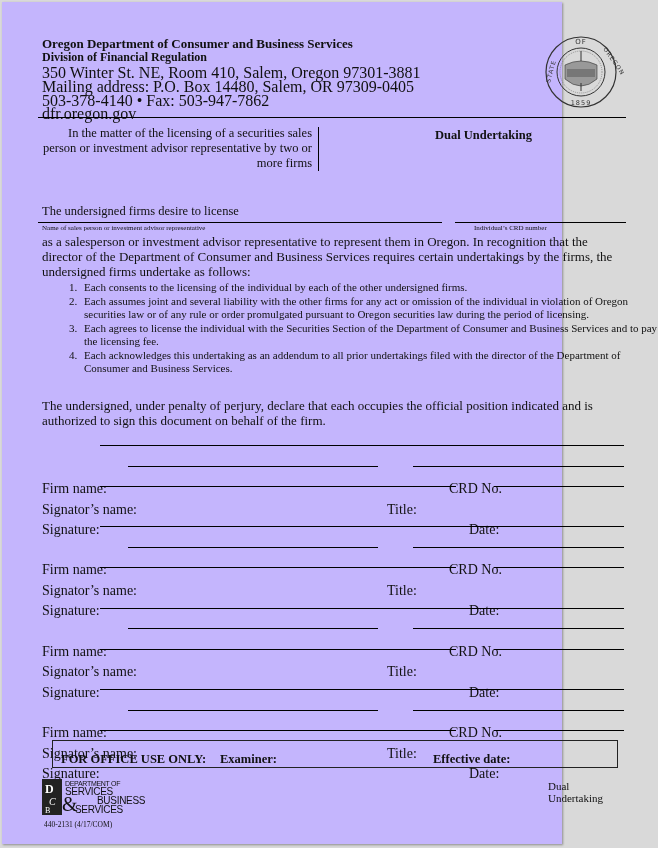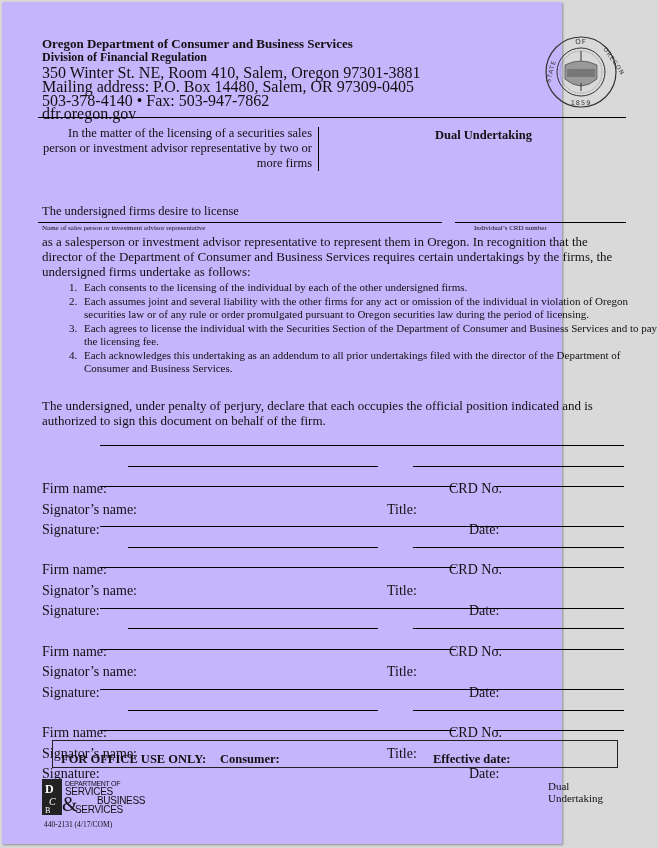--- a/index.html
+++ b/index.html
@@ -148,21 +148,21 @@
     <div class="flabel" style="left:385px; top:696px;">Title:</div>
     <div class="fline" style="left:411px; top:708px; width:211px;"></div>
     <div class="flabel" style="left:40px; top:716px;">Signature:</div>
     <div class="fline" style="left:98px; top:728px; width:356px;"></div>
     <div class="flabel" style="left:467px; top:716px;">Date:</div>
     <div class="fline" style="left:492px; top:728px; width:130px;"></div>
   </div>
 
   <div class="abs officebox">
     <span class="abs office-text" style="left:8px; top:11px;">FOR OFFICE USE ONLY:</span>
-    <span class="abs office-text" style="left:167px; top:11px;">Consumer:</span>
+    <span class="abs office-text" style="left:167px; top:11px;">Examiner:</span>
     <span class="abs office-text" style="left:380px; top:11px;">Effective date:</span>
   </div>
 
   <div class="abs logo">
     <svg class="abs" style="left:0; top:0;" width="20" height="36" viewBox="0 0 20 36">
       <rect x="0" y="0" width="20" height="36" fill="#222"></rect>
       <text x="3" y="14" font-size="12" fill="#fff" font-family="Liberation Serif, serif" font-weight="bold">D</text>
       <text x="7" y="26" font-size="10" fill="#fff" font-family="Liberation Serif, serif" font-style="italic">C</text>
       <text x="3" y="34" font-size="8" fill="#fff" font-family="Liberation Serif, serif">B</text>
     </svg>

